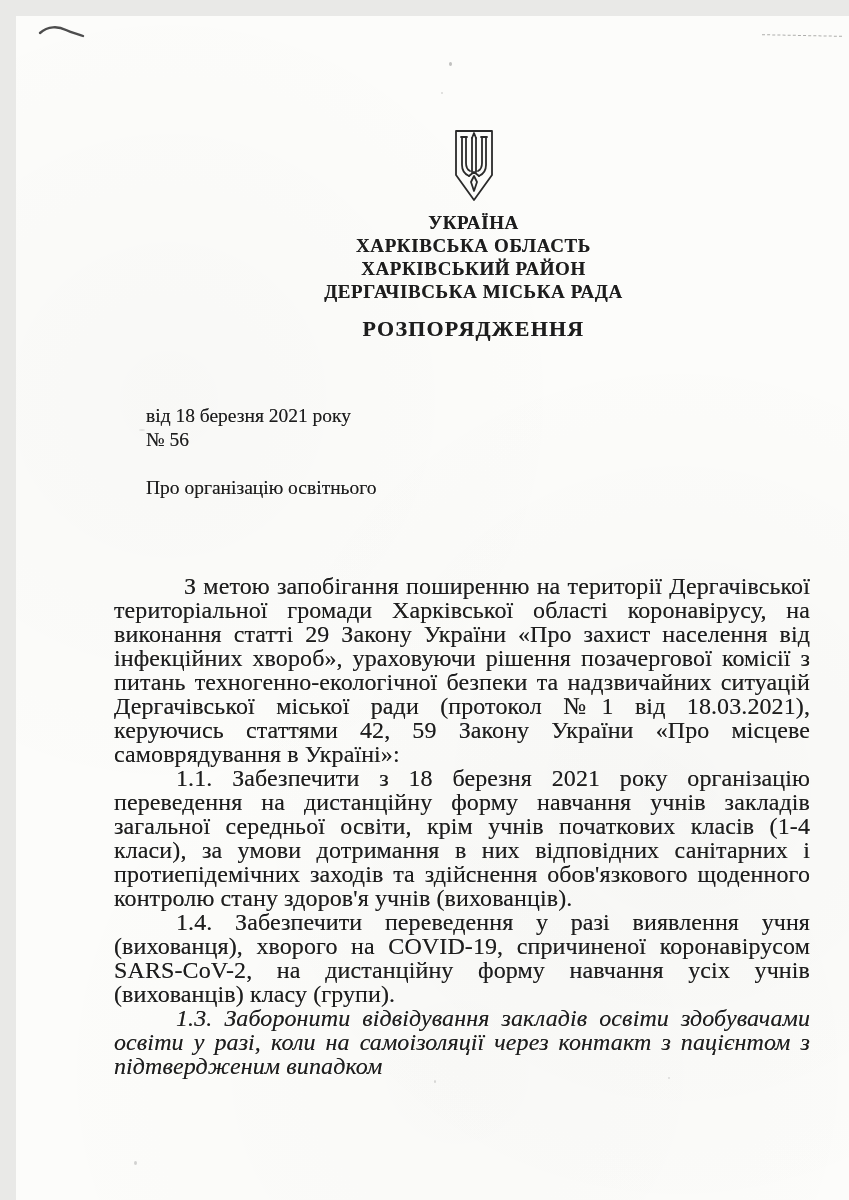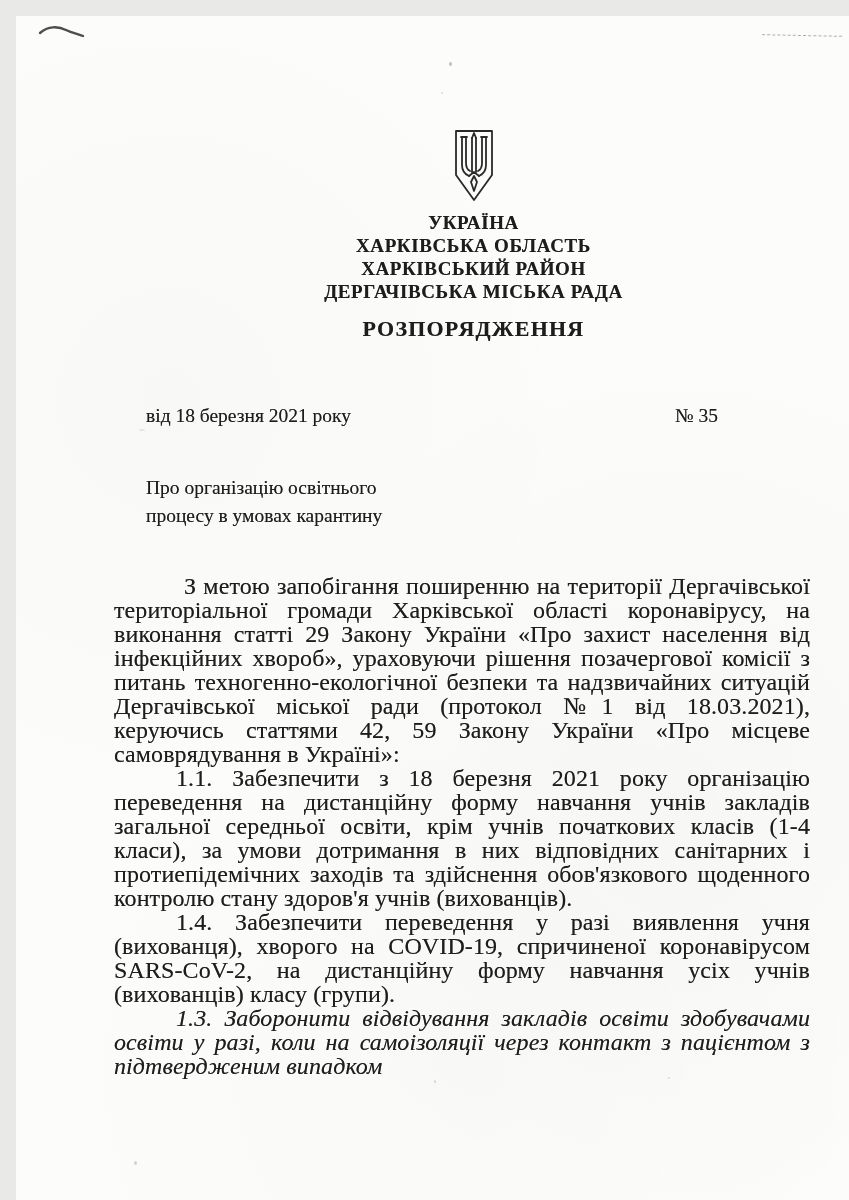--- a/index.html
+++ b/index.html
@@ -46,22 +46,22 @@
     letter-spacing: 0.6px;
   }
   .doc-type {
     font-weight: bold; font-size: 22px; line-height: 26px;
     letter-spacing: 1.2px; margin-top: 13px;
   }
 
   
   .meta-row {
     position: absolute; top: 388px; left: 130px; width: 572px;
-    display: flex; justify-content: space-between;
-    font-size: 19.5px; line-height: 24px;
+    display: flex; justify-content: flex-start;
+    font-size: 19.5px; line-height: 24px; flex-direction: column;
   }
 
   
   .subject {
     position: absolute; top: 458px; left: 130px;
     font-size: 19.5px; line-height: 28px;
   }
 
   
   .text-col {
@@ -107,26 +107,25 @@
     </svg>
     <div class="hdr-line">УКРАЇНА</div>
     <div class="hdr-line">ХАРКІВСЬКА ОБЛАСТЬ</div>
     <div class="hdr-line">ХАРКІВСЬКИЙ РАЙОН</div>
     <div class="hdr-line">ДЕРГАЧІВСЬКА МІСЬКА РАДА</div>
     <div class="doc-type">РОЗПОРЯДЖЕННЯ</div>
   </div>
 
   <div class="meta-row">
     <span>від 18 березня 2021 року</span>
-    <span>№ 35</span>
+    <span>№ 56</span>
   </div>
 
   <div class="subject">
     <div>Про організацію освітнього</div>
-    <div>процесу в умовах карантину</div>
   </div>
 
   <div class="text-col">
     <p class="p-preamble">З метою запобігання поширенню на території Дергачівської територіальної громади Харківської області коронавірусу, на виконання статті 29 Закону України «Про захист населення від інфекційних хвороб», ураховуючи рішення позачергової комісії з питань техногенно-екологічної безпеки та надзвичайних ситуацій Дергачівської міської ради (протокол №1 від 18.03.2021), керуючись статтями 42, 59 Закону України «Про місцеве самоврядування в Україні»:</p>
     <p class="p-item11">1.1. Забезпечити з 18 березня 2021 року організацію переведення на дистанційну форму навчання учнів закладів загальної середньої освіти, крім учнів початкових класів (1-4 класи), за умови дотримання в них відповідних санітарних і протиепідемічних заходів та здійснення обов'язкового щоденного контролю стану здоров'я учнів (вихованців).</p>
     <p class="p-item12">1.4. Забезпечити переведення у разі виявлення учня (вихованця), хворого на COVID-19, спричиненої коронавірусом SARS-CoV-2, на дистанційну форму навчання усіх учнів (вихованців) класу (групи).</p>
     <p class="p-item13">1.3. Заборонити відвідування закладів освіти здобувачами освіти у разі, коли на самоізоляції через контакт з пацієнтом з підтвердженим випадком</p>
   </div>
 
 </div>

